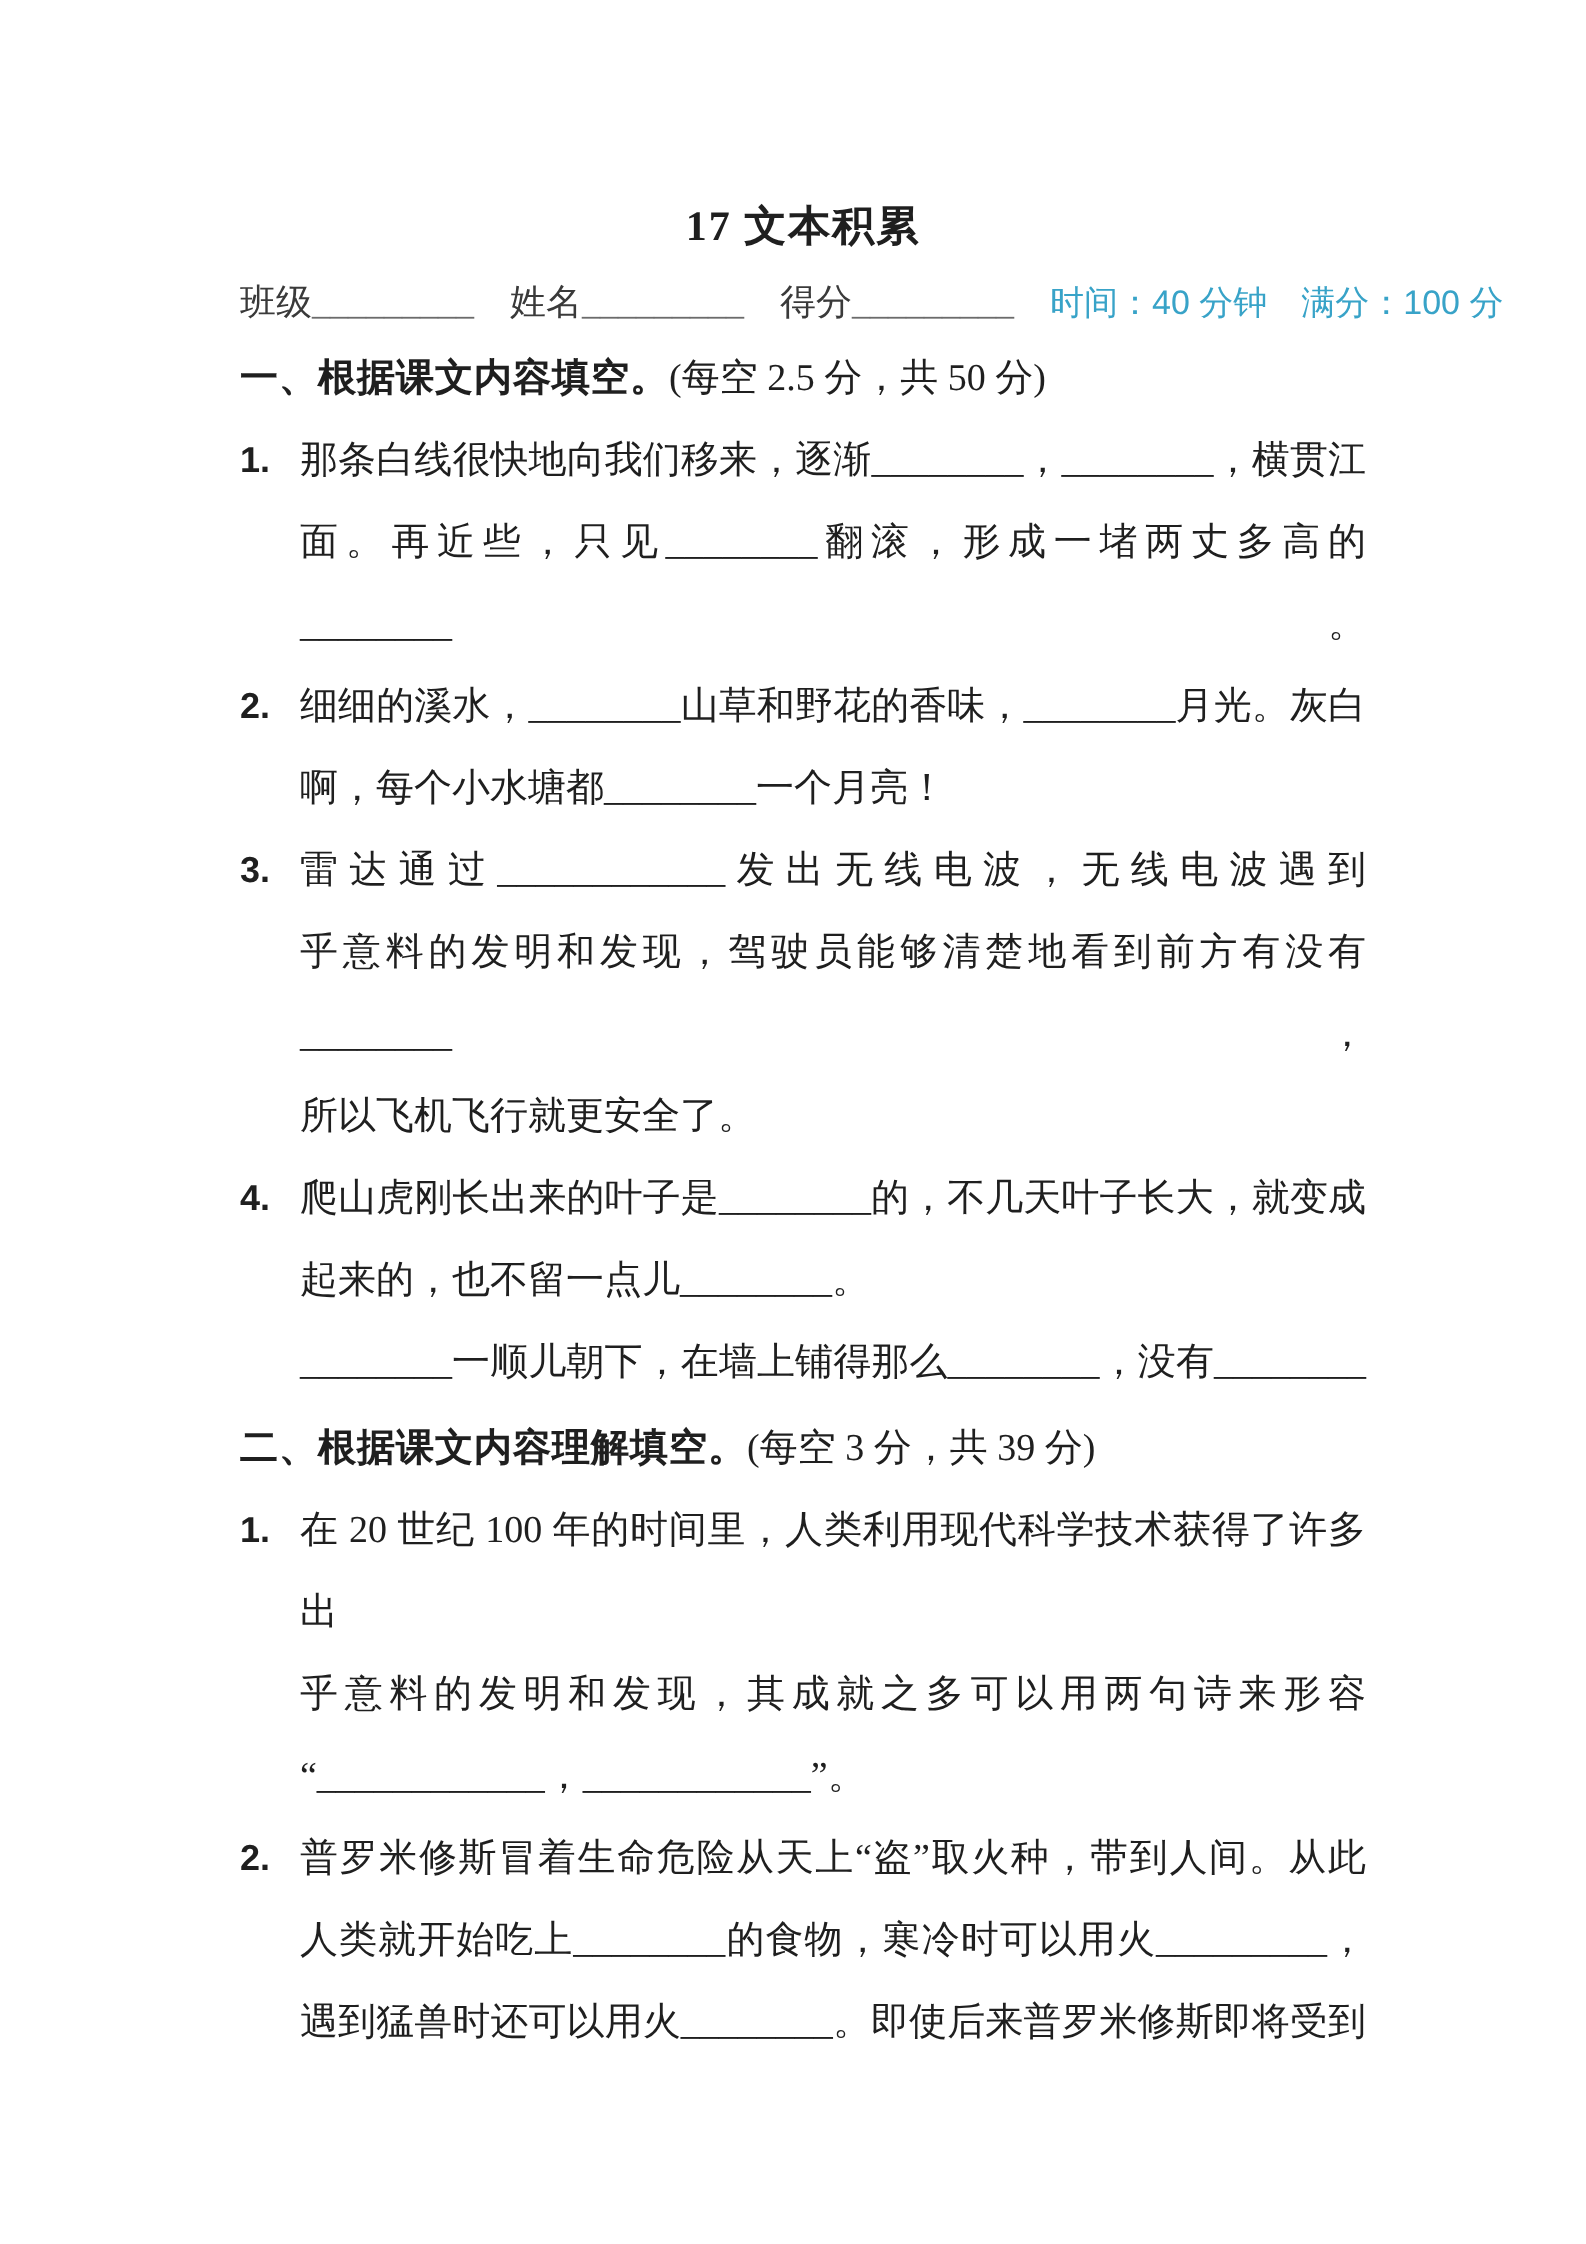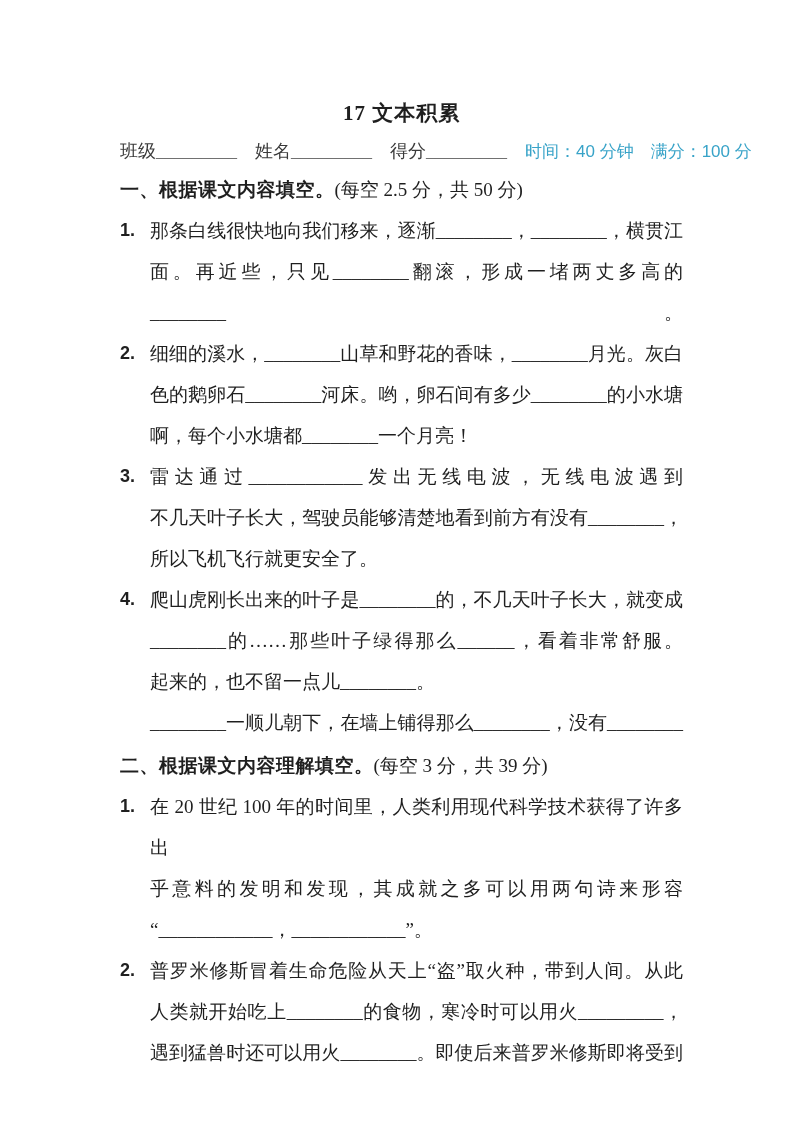--- a/index.html
+++ b/index.html
@@ -100,39 +100,37 @@
     <div class="q-lines">
               <div class="q-line">那条白线很快地向我们移来，逐渐________，________，横贯江</div>
               <div class="q-line">面。再近些，只见________翻滚，形成一堵两丈多高的________。</div>
             </div>
   </div>
 
   <div class="question">
     <span class="q-num">2.</span>
     <div class="q-lines">
               <div class="q-line">细细的溪水，________山草和野花的香味，________月光。灰白</div>
-              <div class="q-line">色的鹅卵石________河床。哟，卵石间有多少________的小水塘</div>
               <div class="q-line short">啊，每个小水塘都________一个月亮！</div>
             </div>
   </div>
 
   <div class="question">
     <span class="q-num">3.</span>
     <div class="q-lines">
               <div class="q-line">雷达通过____________发出无线电波，无线电波遇到</div>
-              <div class="q-line">不几天叶子长大，驾驶员能够清楚地看到前方有没有________，</div>
+              <div class="q-line">乎意料的发明和发现，驾驶员能够清楚地看到前方有没有________，</div>
               <div class="q-line short">所以飞机飞行就更安全了。</div>
             </div>
   </div>
 
   <div class="question">
     <span class="q-num">4.</span>
     <div class="q-lines">
               <div class="q-line">爬山虎刚长出来的叶子是________的，不几天叶子长大，就变成</div>
-              <div class="q-line">________的……那些叶子绿得那么______，看着非常舒服。</div>
               <div class="q-line short">起来的，也不留一点儿________。</div>
               <div class="q-line">________一顺儿朝下，在墙上铺得那么________，没有________</div>
             </div>
   </div>
 </div>
   </section>
 
   <section class="section">
     <h2 class="sec-heading"><span class="sec-bold">二、根据课文内容理解填空。</span><span class="sec-paren">(每空 3 分，共 39 分)</span></h2>
     <div class="questions">

